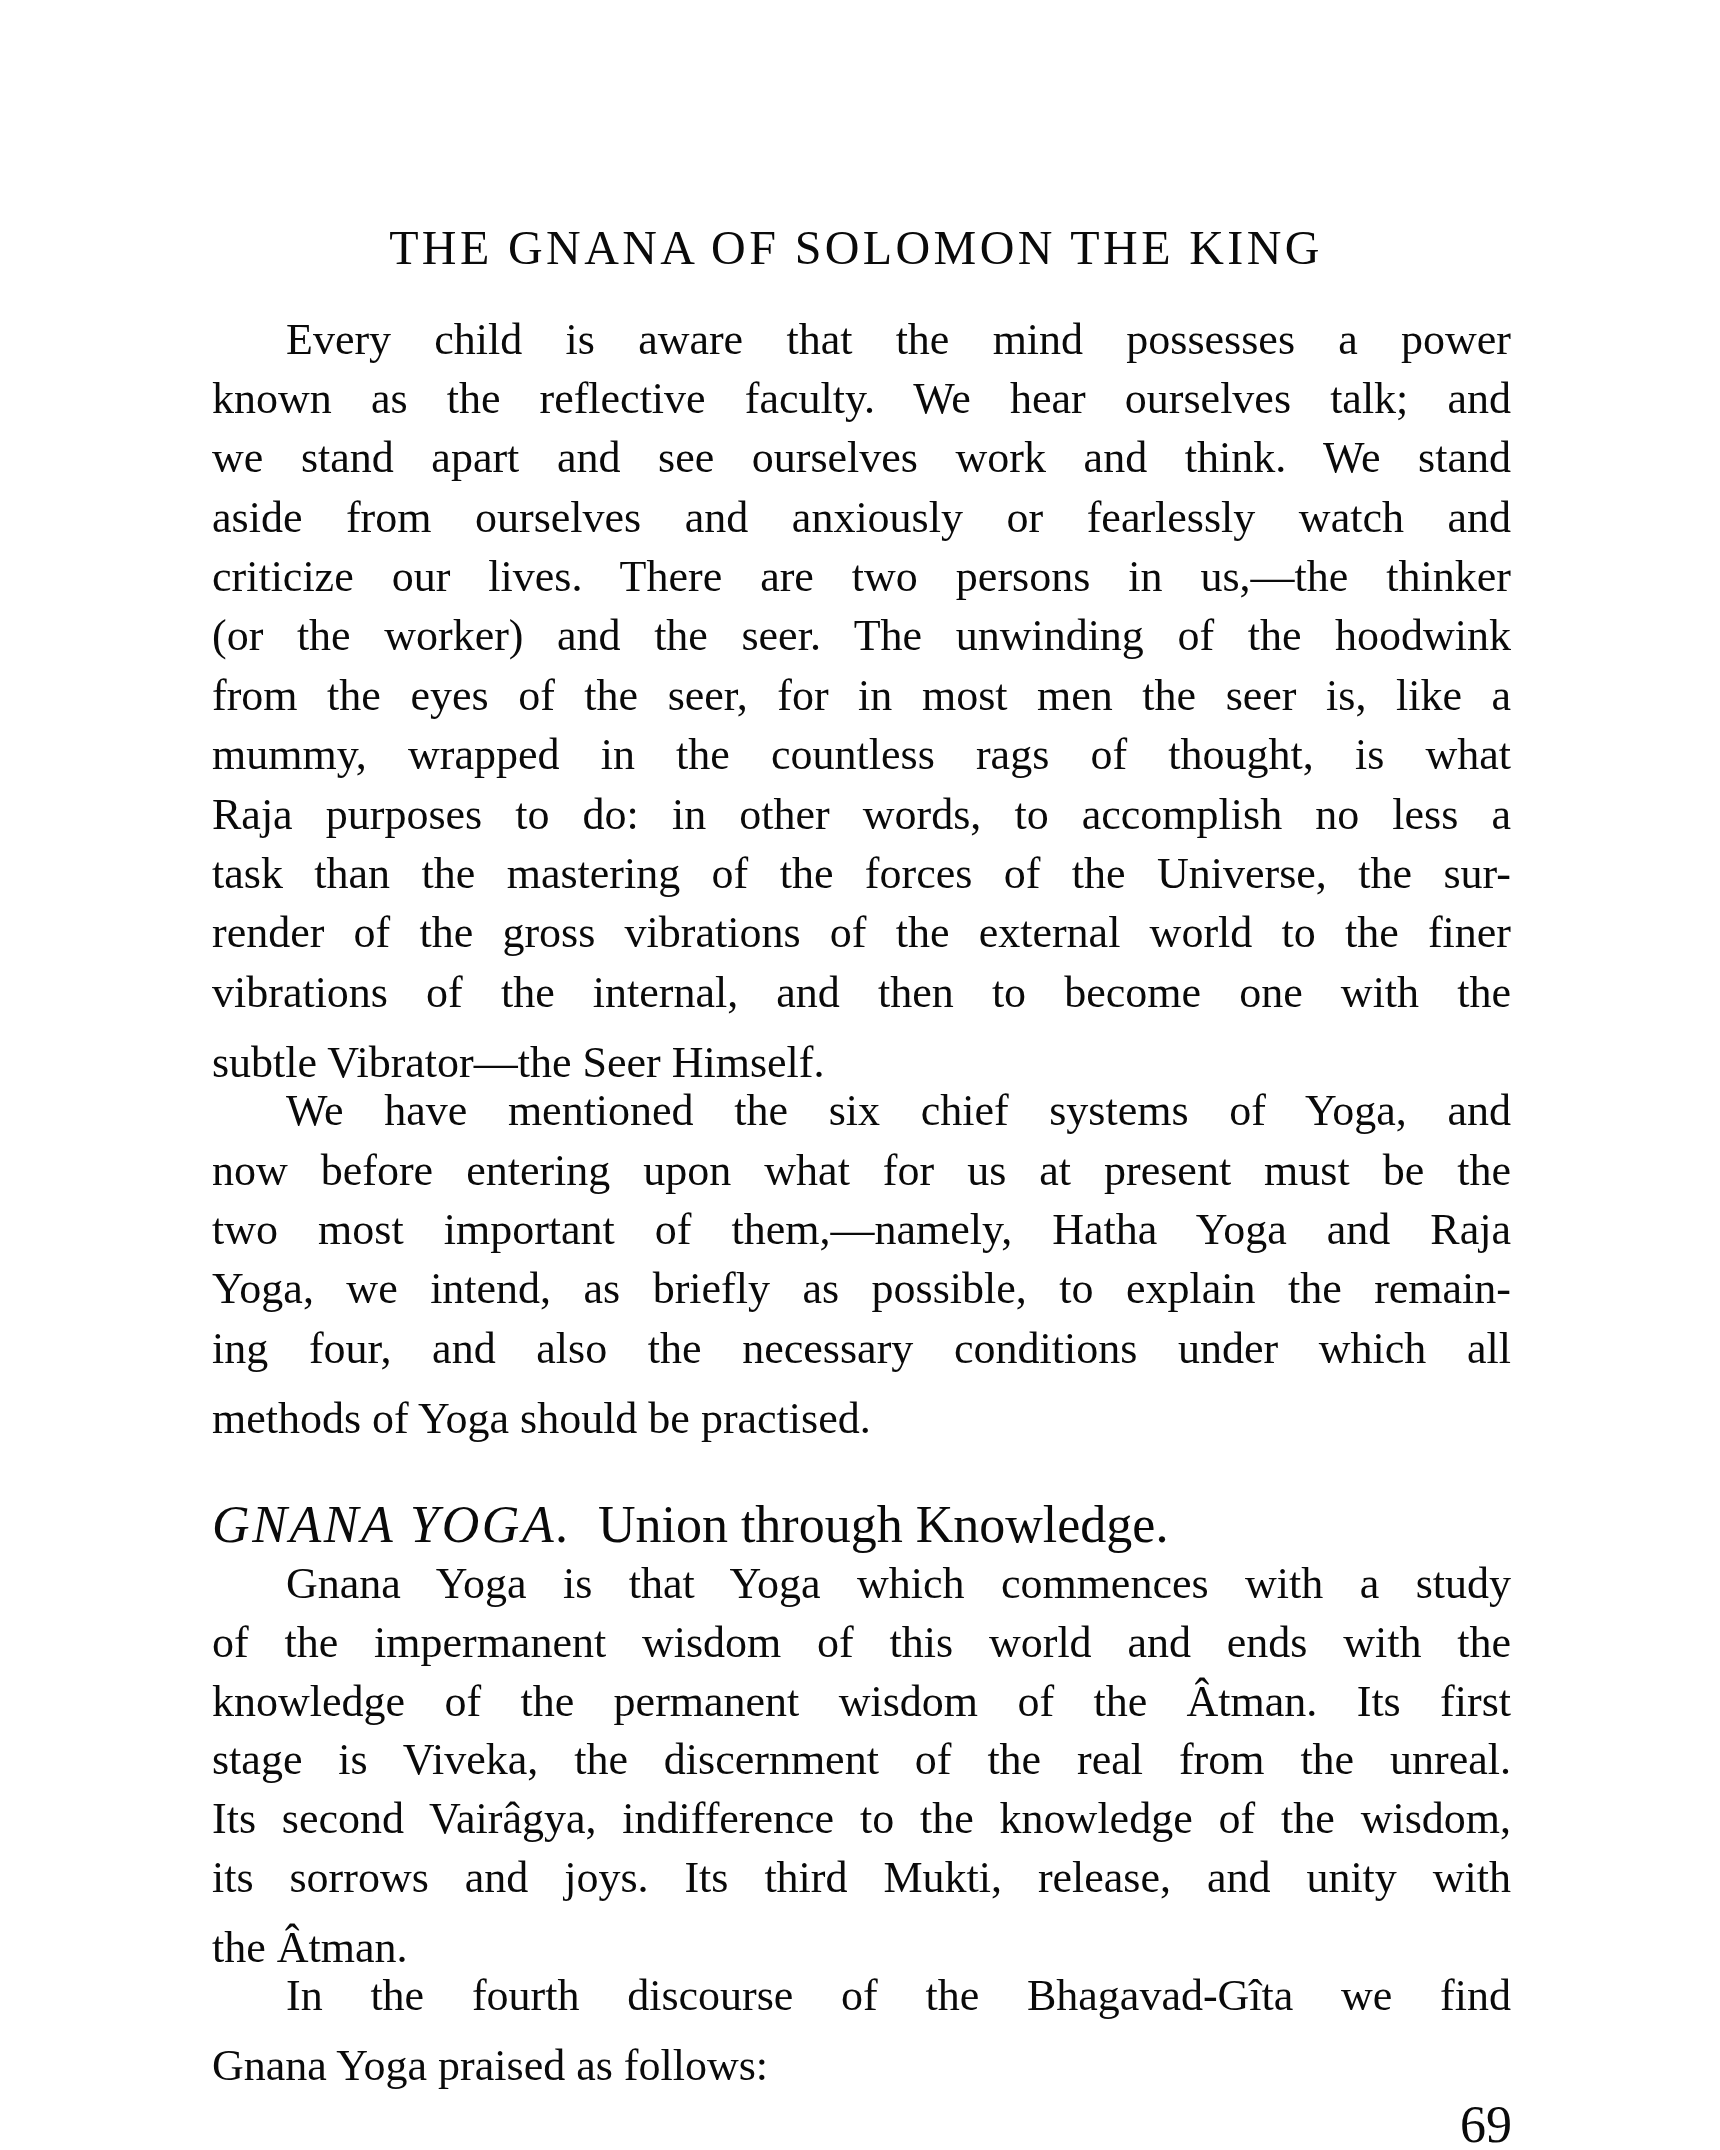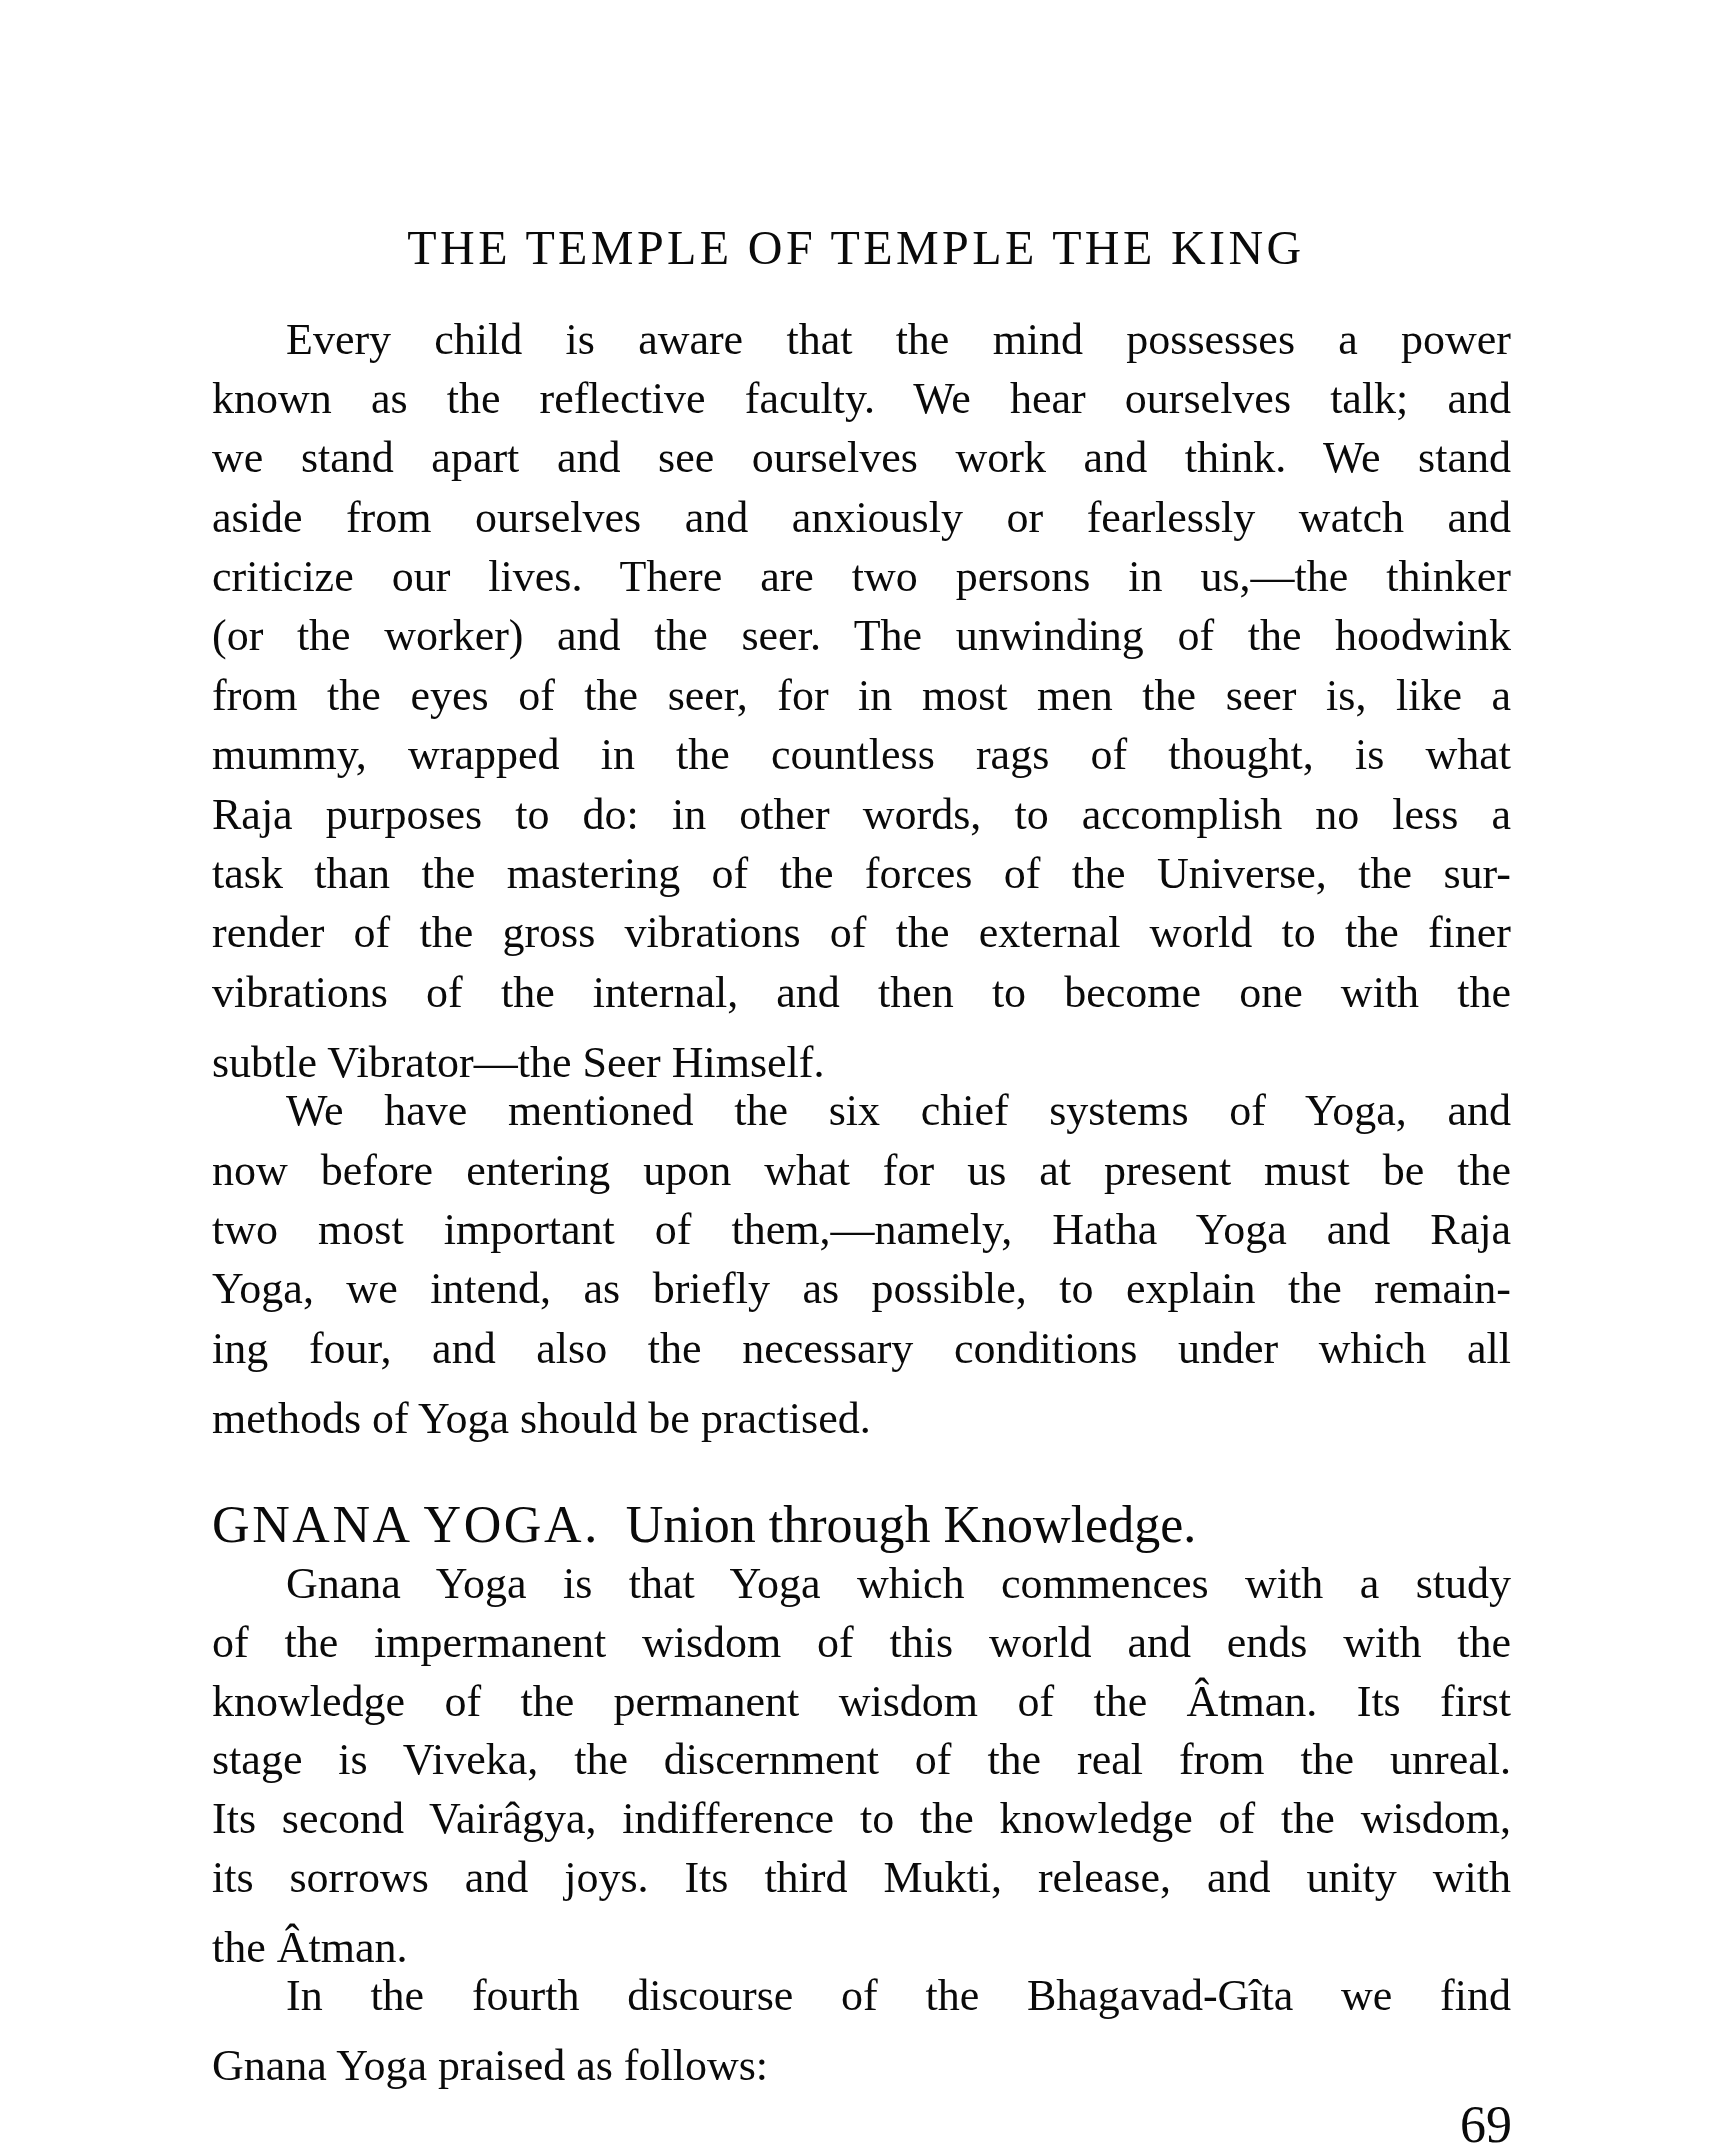--- a/index.html
+++ b/index.html
@@ -6,29 +6,29 @@
   body { width:1721px; height:2344px; position:relative; overflow:hidden; }
   .page { position:absolute; left:0; top:0; width:1721px; height:2344px; background:#ffffff; color:#0a0a0a;
           font-family:"Liberation Serif","DejaVu Serif", serif; }
   .title { position:absolute; left:327px; width:1058px; top:222px; font-size:48px; line-height:52px;
            letter-spacing:3.4px; text-align:center; white-space:nowrap; }
   .line { position:absolute; left:212px; width:1299px; font-size:44px; line-height:59px; height:59px;
           white-space:nowrap; text-align:justify; text-align-last:justify; }
   .line.indent { left:286px; width:1225px; }
   .line.last { text-align-last:left;margin-top:11px; }
   .heading { position:absolute; left:212px; font-size:52px; line-height:59px; white-space:nowrap; }
-  .heading .caps { letter-spacing:2.6px; }
+  .heading .caps { letter-spacing:2.6px;font-style:italic; }
   .pageno { position:absolute; left:1460px; top:2095px; font-size:52px; line-height:59px; }
 </style>
 </head>
 <body>
 
 <div class="page">
 
-  <div class="title">THE TEMPLE OF TEMPLE THE KING</div>
+  <div class="title">THE GNANA OF SOLOMON THE KING</div>
 
   <div>
     <div class="line indent" style="top:310px">Every child is aware that the mind possesses a power</div>
     <div class="line" style="top:369px">known as the reflective faculty.  We hear ourselves talk; and</div>
     <div class="line" style="top:428px">we stand apart and see ourselves work and think.  We stand</div>
     <div class="line" style="top:488px">aside from ourselves and anxiously or fearlessly watch and</div>
     <div class="line" style="top:547px">criticize our lives.  There are two persons in us,—the thinker</div>
     <div class="line" style="top:606px">(or the worker) and the seer.  The unwinding of the hoodwink</div>
     <div class="line" style="top:666px">from the eyes of the seer, for in most men the seer is, like a</div>
     <div class="line" style="top:725px">mummy, wrapped in the countless rags of thought, is what</div>

